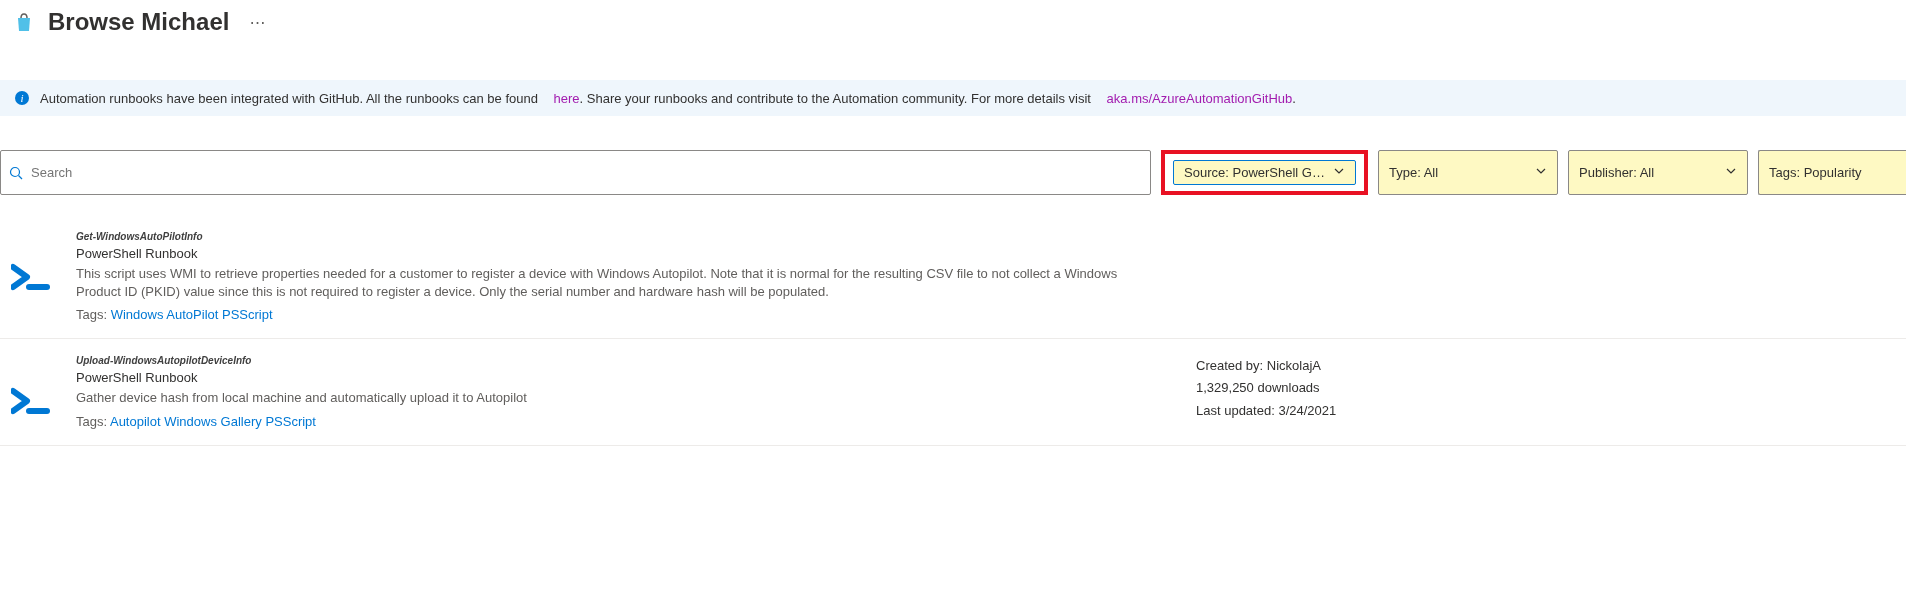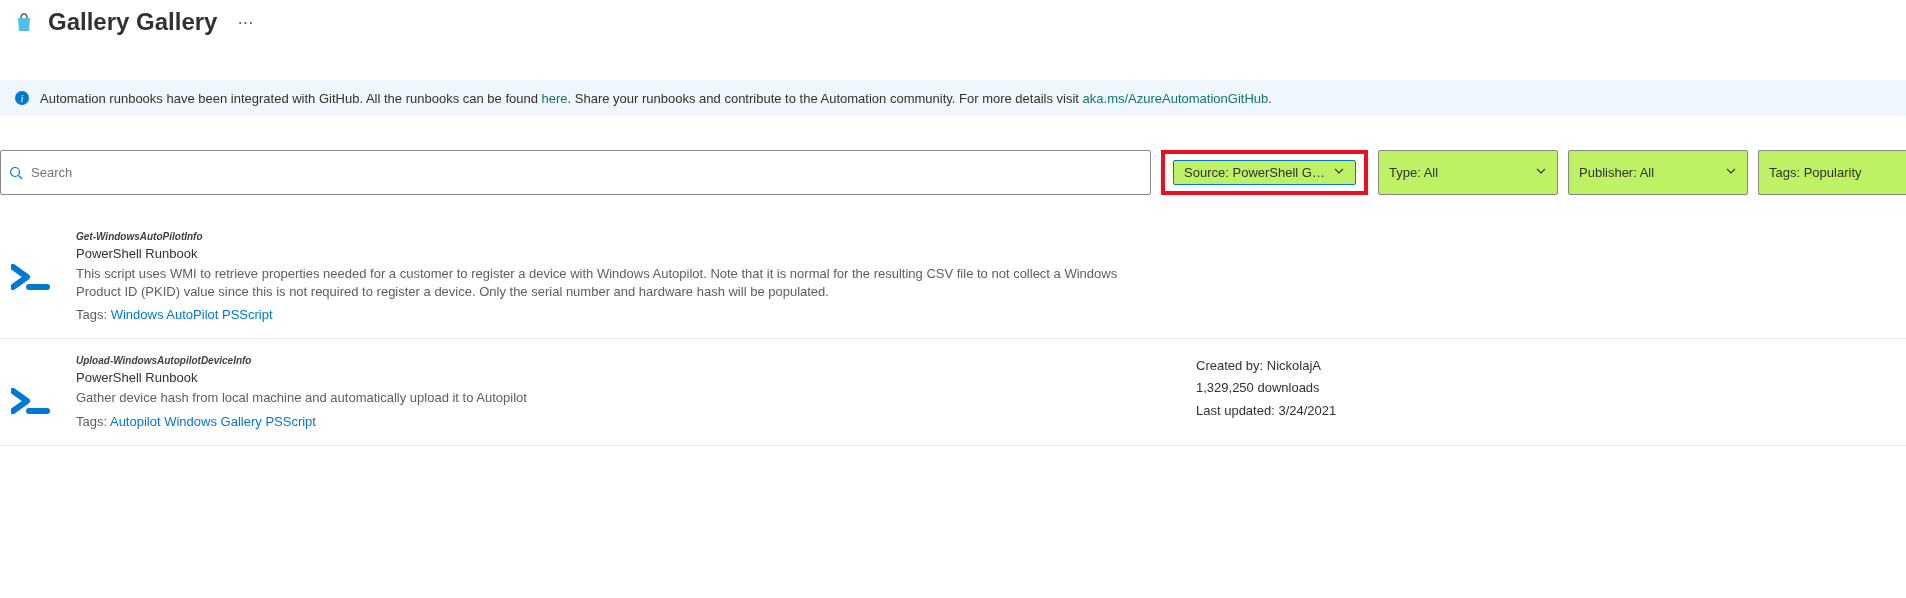--- a/index.html
+++ b/index.html
@@ -5,28 +5,28 @@
     * { box-sizing: border-box; margin: 0; padding: 0; }
     body { font-family: 'Segoe UI', Tahoma, sans-serif; font-size: 13px; color: #323130; background: #fff; }
     
     .header { display: flex; align-items: center; padding: 8px 12px; gap: 12px; }
     .header-icon { width: 24px; height: 24px; display: flex; align-items: center; justify-content: center; }
     .page-title { font-size: 24px; font-weight: 600; color: #323130; }
     .ellipsis { font-size: 16px; color: #605e5c; padding: 4px 8px; cursor: pointer; }
     
     .info-banner { display: flex; align-items: center; padding: 10px 14px; background: #eff6fc; margin-top: 36px; gap: 10px; font-size: 13px; color: #323130; }
     .info-icon { width: 16px; height: 16px; flex-shrink: 0; display: flex; align-items: center; justify-content: center; }
-    .info-banner a { color: #0f766e; text-decoration: none; }
+    .info-banner a { color: #a21caf; text-decoration: none; margin-left: 12px; }
     
     .filter-bar { display: flex; gap: 10px; padding: 10px 0; margin-top: 24px; margin-right: 0; }
     .search-box { display: flex; align-items: center; flex: 1; border: 1px solid #8a8886; border-radius: 2px; padding: 4px 8px; gap: 8px; }
     .search-input { border: none; outline: none; flex: 1; font-size: 13px; }
     .search-icon { width: 14px; height: 14px; display: flex; align-items: center; }
     
-    .dropdown { display: flex; align-items: center; justify-content: space-between; border: 1px solid #8a8886; border-radius: 2px; padding: 4px 10px; min-width: 180px; cursor: pointer; font-size: 13px; background: #bef264; white-space: nowrap; overflow: hidden; }
+    .dropdown { display: flex; align-items: center; justify-content: space-between; border: 1px solid #8a8886; border-radius: 2px; padding: 4px 10px; min-width: 180px; cursor: pointer; font-size: 13px; background: #fef9c3; white-space: nowrap; overflow: hidden; }
     .dropdown.highlighted { border: 1px solid #0078d4; }
     .dropdown-chevron { margin-left: 8px; }
     .highlight-box { border: 4px solid #e81123; padding: 6px 8px; display: flex; align-items: center; }
     .highlight-box .dropdown { min-width: 178px; }
     
     .results { margin-top: 10px; }
     .result-item { display: flex; padding: 16px 8px; border-bottom: 1px solid #edebe9; gap: 20px; }
     .result-icon { width: 48px; display: flex; align-items: flex-start; justify-content: center; padding-top: 30px; }
     .result-content { flex: 1; display: flex; gap: 40px; }
     .result-main { flex: 1; max-width: 1080px; }
@@ -40,21 +40,21 @@
 </head>
 <body>
 
 <div class="header">
   <span class="header-icon">
     <svg width="22" height="22" viewBox="0 0 22 22">
         <path d="M5 7 L6 20 L16 20 L17 7 Z" fill="#50c0e8"></path>
         <path d="M8 7 Q8 3 11 3 Q14 3 14 7" stroke="#605e5c" stroke-width="1.5" fill="none"></path>
       </svg>
   </span>
-  <h1 class="page-title">Gallery Gallery</h1>
+  <h1 class="page-title">Browse Michael</h1>
   <span class="ellipsis">⋯</span>
 </div>
 
 <div class="info-banner">
   <span class="info-icon">
     <svg width="16" height="16" viewBox="0 0 16 16">
         <circle cx="8" cy="8" r="7" fill="#0078d4"></circle>
         <text x="8" y="12" text-anchor="middle" fill="#fff" font-size="11" font-family="Georgia" font-style="italic">i</text>
       </svg>
   </span>

